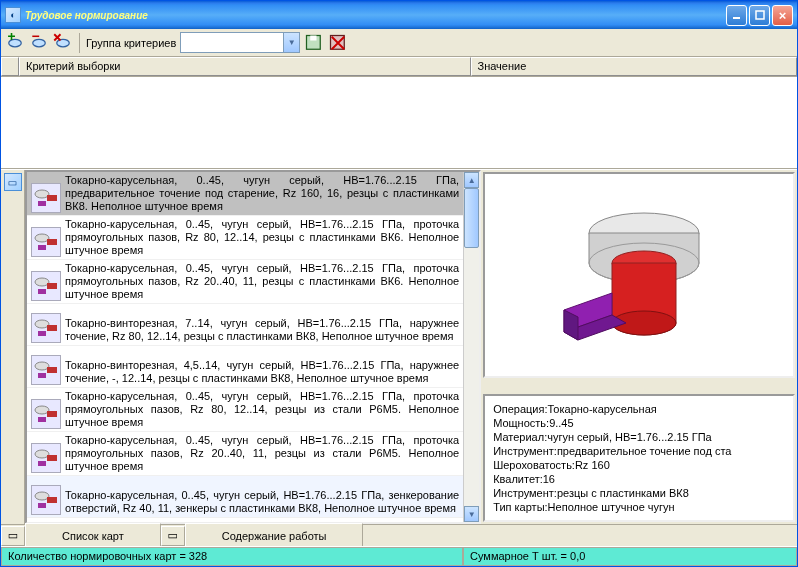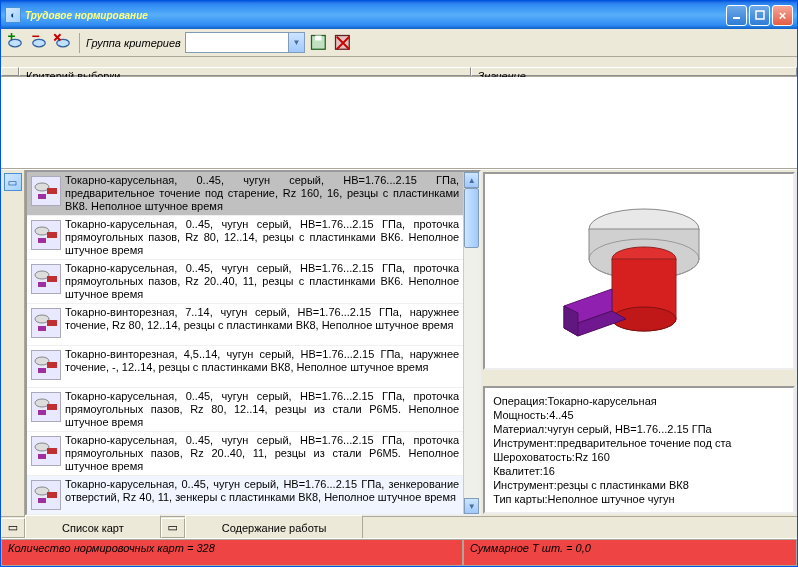--- a/index.html
+++ b/index.html
@@ -12,59 +12,59 @@
 .titlebar-text { flex: 1; color: #ffff80; font-weight: bold; font-size: 10px; font-style: italic; }
 .titlebar-buttons { display: flex; gap: 2px; }
 .titlebar-btn { width: 21px; height: 21px; border: 1px solid #fff; border-radius: 3px; display: flex; align-items: center; justify-content: center; cursor: pointer; }
 .titlebar-btn.min, .titlebar-btn.max { background: linear-gradient(180deg,#6fa9e8,#2e7dd6); color: #fff; }
 .titlebar-btn.close { background: linear-gradient(180deg,#f5a696,#e35e46); color: #fff; font-size: 13px; font-weight: bold; }
 .titlebar-btn svg { width: 10px; height: 10px; }
 
 .toolbar { height: 28px; background: #ece9d8; border-bottom: 1px solid #aca899; display: flex; align-items: center; padding: 2px 4px; gap: 4px; }
 .tool-icon { width: 20px; height: 20px; display: flex; align-items: center; justify-content: center; cursor: pointer; }
 .toolbar-sep { width: 1px; height: 20px; background: #aca899; margin: 0 2px; }
-.toolbar-label { color: #000; font-style: italic; }
+.toolbar-label { color: #000; }
 .toolbar-combo { background: #fff; border: 1px solid #7f9db9; height: 21px; width: 120px; display: flex; align-items: center; }
 .combo-drop { width: 16px; height: 19px; background: linear-gradient(#cce4ff,#a0c8ff); border-left: 1px solid #7f9db9; margin-left: auto; display: flex; align-items: center; justify-content: center; cursor: pointer; }
 
 .criteria-header { display: flex; background: #ece9d8; height: 20px; border-bottom: 1px solid #aca899; }
-.criteria-header > div { border: 1px solid #8e8e8e; border-left-color: #fff; border-top-color: #fff; background: #ece9d8; padding: 2px 6px; margin-top: 10px; }
+.criteria-header > div { border: 1px solid #8e8e8e; border-left-color: #fff; border-top-color: #fff; background: #ece9d8; padding: 2px 6px; }
 .ch-spacer { width: 18px; }
 .ch-left { flex: 1.4; }
-.ch-right { flex: 1; font-style: italic; }
+.ch-right { flex: 1; }
 .criteria-body { background: #fff; height: 92px; border-bottom: 1px solid #aca899; }
 
 .split-main { flex: 1; display: flex; min-height: 0; border-top: 1px solid #fff; }
 .left-col { width: 24px; background: #ece9d8; border-right: 1px solid #aca899; padding-top: 3px; display: flex; justify-content: center; }
 .left-col-btn { width: 18px; height: 18px; background: linear-gradient(135deg,#d4e8ff,#a0d0ff); border: 1px solid #4a8fd8; cursor: pointer; display:flex;align-items:center;justify-content:center;font-size:10px;color:#003d82; }
 
 .list-panel { flex: 1.45; display: flex; flex-direction: column; background: #fff; border: 2px inset #eee; min-width: 0; }
 .list-scroll { flex: 1; display: flex; min-height: 0; }
 .list-items { flex: 1; overflow: hidden; }
-.list-item { display: flex; gap: 4px; padding: 2px 4px; min-height: 42px; border-bottom: 1px solid #f0f0f0; align-items: flex-start; }
+.list-item { display: flex; gap: 4px; padding: 2px 4px; min-height: 42px; border-bottom: 1px solid #f0f0f0; align-items: flex-end; }
 .list-item.selected { background: #c0c0c0; }
 .list-item.alt { background: #f0f5ff; }
 .item-icon { width: 30px; height: 30px; flex-shrink: 0; background: #e8e8ff; border: 1px solid #aab; display: flex; align-items: center; justify-content: center; margin-top: 2px; }
 .item-icon svg { width: 26px; height: 26px; }
 .item-text { font-size: 11px; color: #000; line-height: 13px; text-align: justify; }
 .scrollbar { width: 16px; background: #ece9d8; display: flex; flex-direction: column; border-left: 1px solid #ccc; }
 .sb-btn { height: 16px; background: linear-gradient(#cce4ff,#a0c8ff); border: 1px solid #7f9db9; display:flex;align-items:center;justify-content:center; cursor: pointer; }
 .sb-track { flex: 1; background: #f0f0ea; position: relative; }
 .sb-thumb { position: absolute; top: 0; left: 0; right: 0; height: 60px; background: linear-gradient(90deg,#cce4ff,#a0c8ff); border: 1px solid #7f9db9; border-radius: 2px; cursor: pointer; }
 
 .right-panel { flex: 1; display: flex; flex-direction: column; gap: 16px; padding: 2px; min-width: 0; }
 .preview-box { flex: 1.3; background: #fff; border: 2px inset #eee; display: flex; align-items: center; justify-content: center; }
 .details-box { background: #fff; border: 2px inset #eee; padding: 6px 8px; line-height: 14px; font-size: 11px; color: #000; white-space: nowrap; overflow: hidden; }
 .details-box > div { display: flex; }
 
 .bottom-tabs { height: 22px; background: #ece9d8; border-top: 1px solid #aca899; display: flex; align-items: center; }
 .bt-icon { width: 24px; height: 20px; border: 1px solid #aca899; border-top-color:#fff; border-left-color:#fff; display: flex; align-items: center; justify-content: center; cursor: pointer; }
 .bt-tab { padding: 6px 36px; border: 1px solid #aca899; border-top-color:#fff; border-left-color:#fff; background: #ece9d8; cursor: pointer; text-align: center; }
 
-.statusbar { height: 28px; background: #ef4444; border-top: 1px solid #fff; display: flex; font-style: italic; }
+.statusbar { height: 20px; background: #5eead4; border-top: 1px solid #fff; display: flex; }
 .statusbar > div { border: 1px solid #aca899; padding: 2px 6px; }
 .sb-left { flex: 1.4; }
 .sb-right { flex: 1; }
 
 .chevron { font-size: 8px; color: #4a6b99; }
 </style>
 </head>
 <body>
 
 <div class="window">
@@ -254,21 +254,21 @@
           </g>
         </svg>
       </div>
       <div class="details-box">
         <div>
             <span>Операция:</span>
             <span> Токарно-карусельная</span>
           </div>
         <div>
             <span>Мощность:</span>
-            <span> 4..45</span>
+            <span> 9..45</span>
           </div>
         <div>
             <span>Материал:</span>
             <span> чугун серый, HB=1.76...2.15 ГПа</span>
           </div>
         <div>
             <span>Инструмент:</span>
             <span> предварительное точение под ста</span>
           </div>
         <div>

